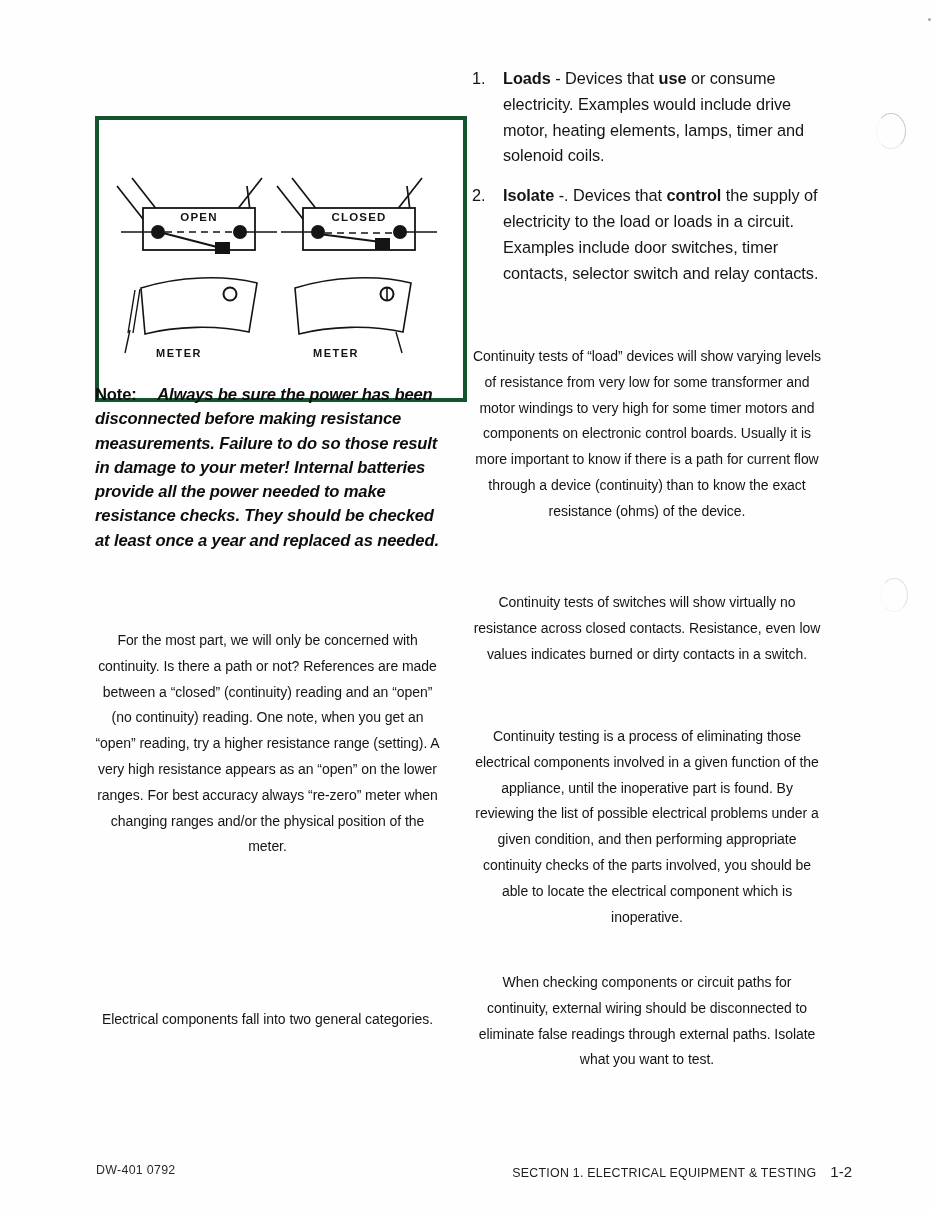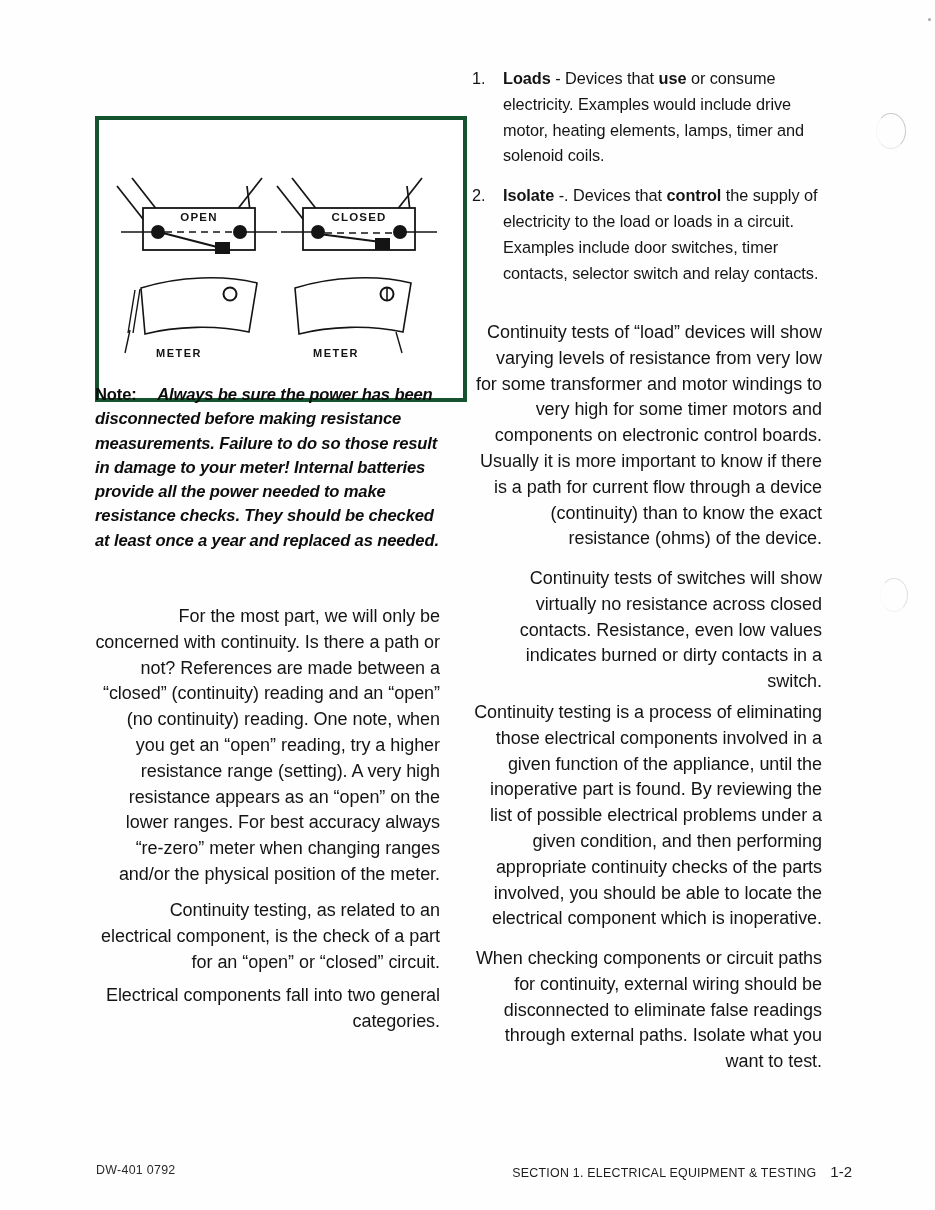--- a/index.html
+++ b/index.html
@@ -60,25 +60,26 @@
     letter-spacing: -0.15px;
     color: #0d0d0d;
   }
   .note-label {
     font-style: normal;
     font-weight: bold;
   }
 
   .para {
     position: absolute;
-    font-size: 18px;
+    font-size: 14px;
     line-height: 25.8px;
     letter-spacing: -0.05px;
     color: #141414;
-    text-align: right;
+    text-align: center;
+    margin-top: 24px;
   }
 
   
   #p-left-1 { left: 95px;  top: 604px;  width: 345px; }
   #p-left-2 { left: 95px;  top: 898px;  width: 345px; }
   #p-left-3 { left: 95px;  top: 983px;  width: 345px; }
 
   
   #p-right-1 { left: 472px; top: 320px; width: 350px; }
   #p-right-2 { left: 472px; top: 566px; width: 350px; }
@@ -237,21 +238,20 @@
       <text x="237" y="237" fill="#141414" font-family="'Liberation Sans', sans-serif" font-size="11" font-weight="bold" letter-spacing="1.5" text-anchor="middle">METER</text>
     </svg>
   </div>
 
   <div class="note-block">
     <span class="note-label">Note:</span>
     <span style="display:inline-block; width:16px;"></span><span>Always be sure the power has been disconnected before making resistance measurements.  Failure to do so those result in damage to your meter!  Internal batteries provide all the power needed to make resistance checks.  They should be checked at least once a year and replaced as needed.</span>
   </div>
 
   <div class="para" id="p-left-1">For the most part, we will only be concerned with continuity.  Is there a path or not?  References are made between a “closed” (continuity) reading and an “open” (no continuity) reading.  One note, when you get an “open” reading, try a higher resistance range (setting).  A very high resistance appears as an “open” on the lower ranges.  For best accuracy always “re-zero” meter when changing ranges and/or the physical position of the meter.</div>
-  <div class="para" id="p-left-2">Continuity testing, as related to an electrical component, is the check of a part for an “open” or “closed” circuit.</div>
   <div class="para" id="p-left-3">Electrical components fall into two general categories.</div>
 
   <ol id="numbered-list">
     <li class="list-item">
       <span class="list-num">1.</span>
       <b>Loads</b><span> - </span><span>Devices that </span><b>use</b><span> or consume electricity.  Examples would include drive motor, heating elements, lamps, timer and solenoid coils.</span>
     </li>
     <li class="list-item">
       <span class="list-num">2.</span>
       <b>Isolate</b><span> -.  </span><span>Devices that </span><b>control</b><span> the supply of electricity to the load or loads in a circuit.  Examples include door switches, timer contacts, selector switch and relay contacts.</span>

